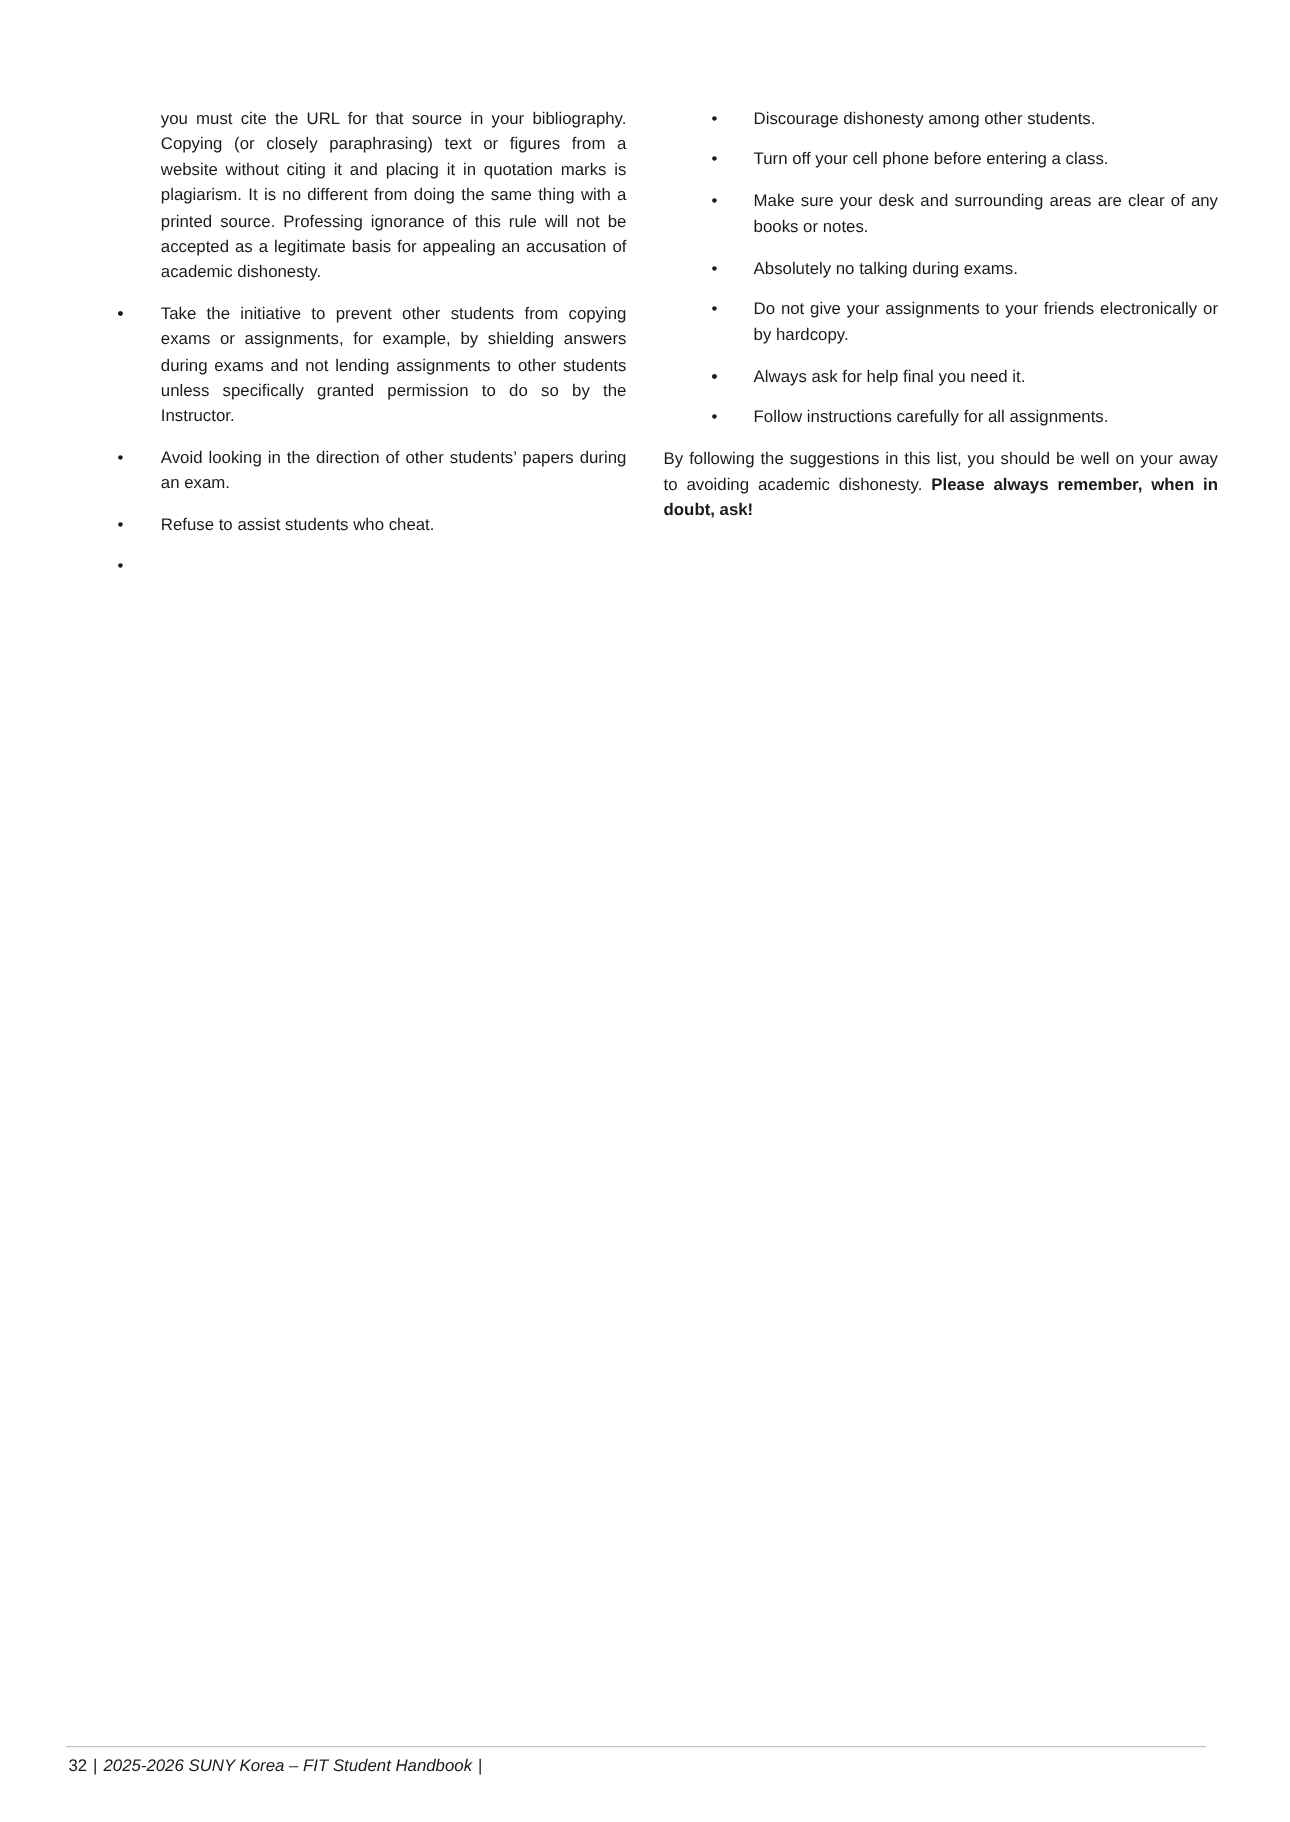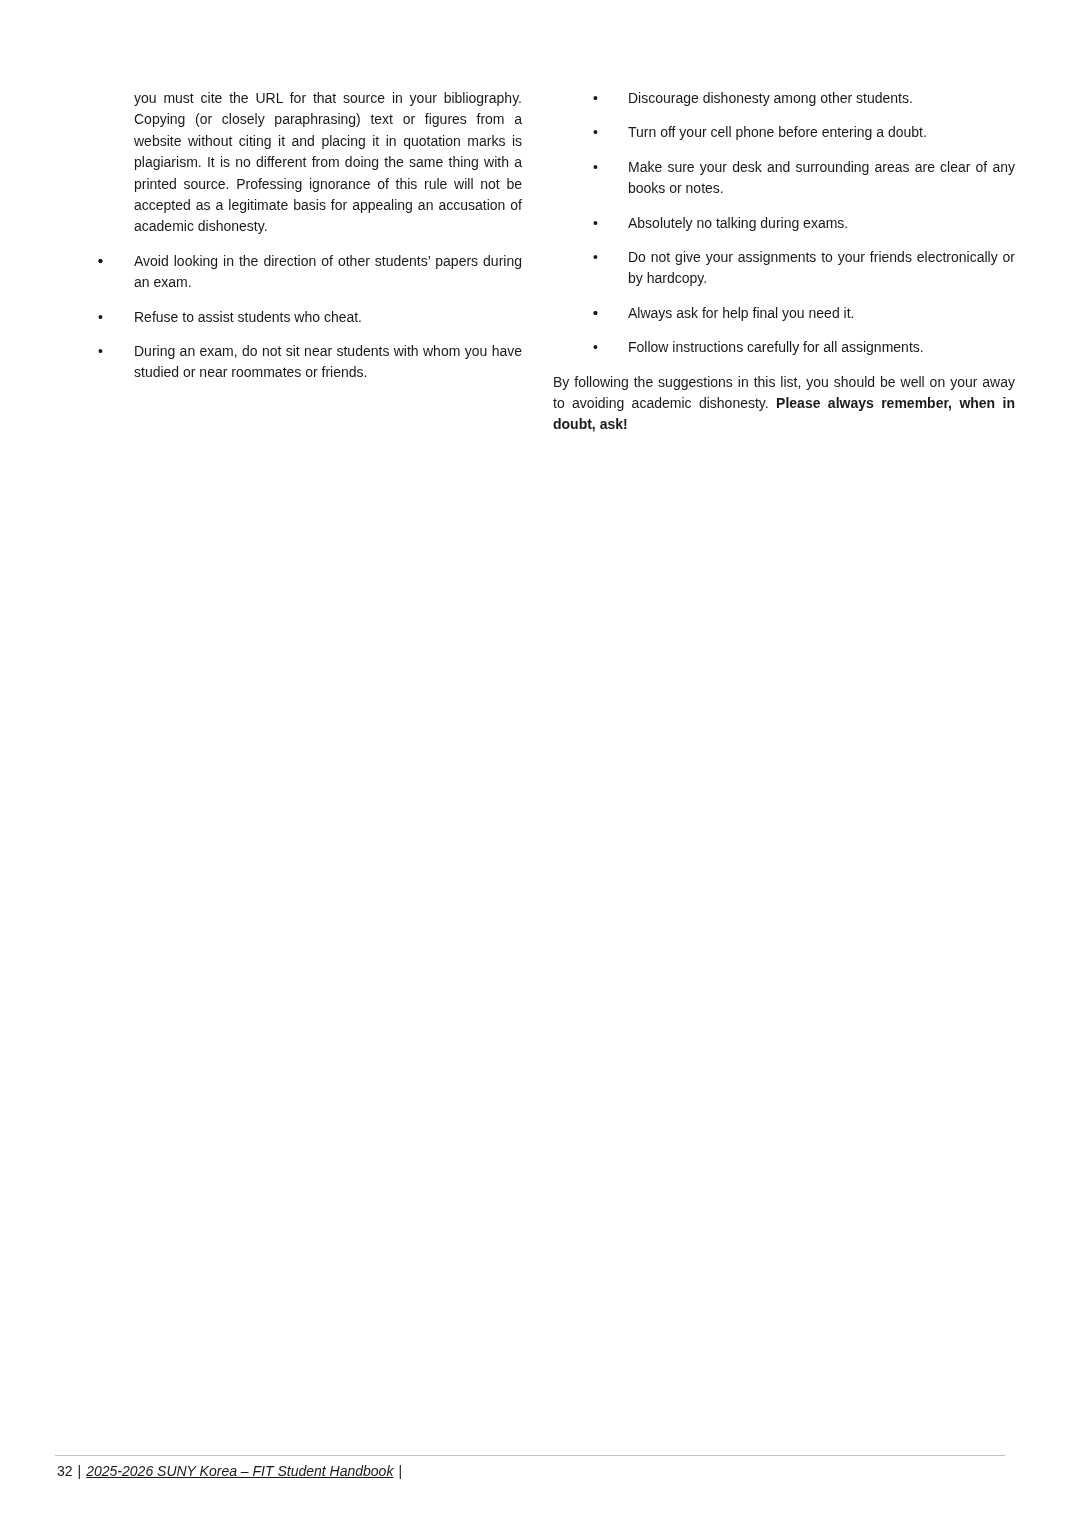--- a/index.html
+++ b/index.html
@@ -59,52 +59,52 @@
   .footer-text {
     position: absolute;
     left: 57px;
     top: 1461px;
     font-size: 14px;
     line-height: 21px;
     color: #1a1a1a;
     white-space: nowrap;
   }
   .footer-text .sep { margin: 0 5px; }
-  .footer-text .handbook { font-style: italic; text-decoration: underline; }
+  .footer-text .handbook { font-style: italic; }
 </style>
 </head>
 <body>
 
 <div class="page">
 
   <div class="content">
 
     <div class="col-left">
       <p class="para hang">you must cite the URL for that source in your bibliography. Copying (or closely paraphrasing) text or figures from a website without citing it and placing it in quotation marks is plagiarism. It is no different from doing the same thing with a printed source. Professing ignorance of this rule will not be accepted as a legitimate basis for appealing an accusation of academic dishonesty.</p>
 
       <div class="bullet-list">
 
           <div class="bullet-item"><span class="bullet">•</span></div>
 
-          <div class="bullet-item"><span class="bullet">•</span></div>
+          <div class="bullet-item"><span class="bullet">•</span><span class="bullet-text">Take the initiative to prevent other students from copying exams or assignments, for example, by shielding answers during exams and not lending assignments to other students unless specifically granted permission to do so by the Instructor.</span></div>
 
           <div class="bullet-item"><span class="bullet">•</span><span class="bullet-text">Avoid looking in the direction of other students’ papers during an exam.</span></div>
 
           <div class="bullet-item"><span class="bullet">•</span><span class="bullet-text">Refuse to assist students who cheat.</span></div>
 
-          <div class="bullet-item"><span class="bullet">•</span><span class="bullet-text">During an exam, do not sit near students with whom you have studied or near roommates or friends.</span></div>
+          <div class="bullet-item"><span class="bullet">•</span></div>
         </div>
     </div>
 
     <div class="col-right">
       <div class="bullet-list">
 
           <div class="bullet-item"><span class="bullet">•</span><span class="bullet-text">Discourage dishonesty among other students.</span></div>
 
-          <div class="bullet-item"><span class="bullet">•</span><span class="bullet-text">Turn off your cell phone before entering a doubt.</span></div>
+          <div class="bullet-item"><span class="bullet">•</span><span class="bullet-text">Turn off your cell phone before entering a class.</span></div>
 
           <div class="bullet-item"><span class="bullet">•</span><span class="bullet-text">Make sure your desk and surrounding areas are clear of any books or notes.</span></div>
 
           <div class="bullet-item"><span class="bullet">•</span><span class="bullet-text">Absolutely no talking during exams.</span></div>
 
           <div class="bullet-item"><span class="bullet">•</span><span class="bullet-text">Do not give your assignments to your friends electronically or by hardcopy.</span></div>
 
           <div class="bullet-item"><span class="bullet">•</span></div>
 
           <div class="bullet-item"><span class="bullet">•</span><span class="bullet-text">Always ask for help final you need it.</span></div>

